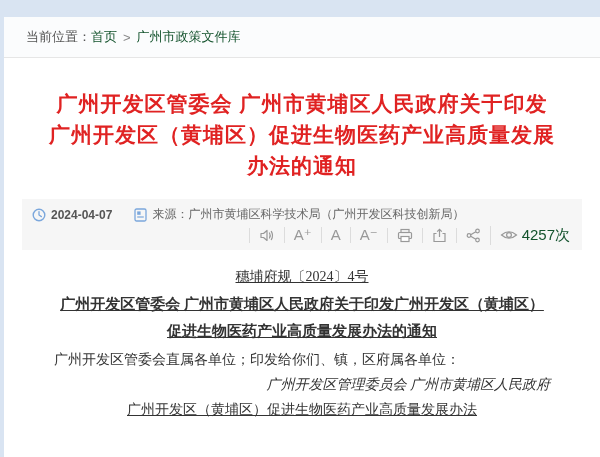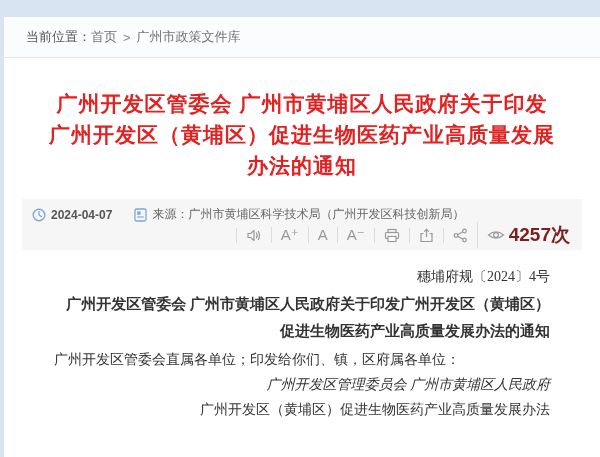--- a/index.html
+++ b/index.html
@@ -20,21 +20,21 @@
     height: 41px;
     background: #fbfcfd;
     border-bottom: 1px solid #e6e6e6;
     display: flex;
     align-items: center;
     padding-left: 22px;
     font-size: 13px;
     color: #555;
   }
   .breadcrumb-bar a {
-    color: #737373;
+    color: #14532d;
     text-decoration: none;
     cursor: pointer;
   }
   .breadcrumb-sep { margin: 0 6px; color: #888; }
   
   .title {
     margin: 30px auto 0 auto;
     width: 510px;
     text-align: center;
     color: #e02222;
@@ -78,34 +78,34 @@
     align-items: center;
   }
   .toolbar .views {
     border-left: 1px solid #dcdcdc;
     padding: 0 0 0 9px;
     display: inline-flex;
     align-items: center;
     gap: 4px;
   }
   .toolbar .views .count {
-    color: #7f1d1d;
-    font-size: 19px;
-    font-weight: bold;
+    color: #14532d;
+    font-size: 15px;
+    font-weight: normal;
   }
   
   .doc {
     margin: 14px 50px 0 50px;
     font-family: "Liberation Serif", "DejaVu Serif", serif;
     font-size: 14px;
     color: #333;
     line-height: 25px;
     text-align: justify;
   }
-  .doc p.center { text-align: right; }
+  .doc p.center { text-align: center; text-decoration: underline; }
   .doc p.right  { text-align: right; font-style: italic; }
   .doc p.bold   { font-weight: bold; font-size: 15px; line-height: 27px; margin: 2px 0; }
   .doc p.indent { text-indent: 2em; }
   svg { display: block; }
 </style>
 </head>
 <body>
 
 <div class="page">
 

